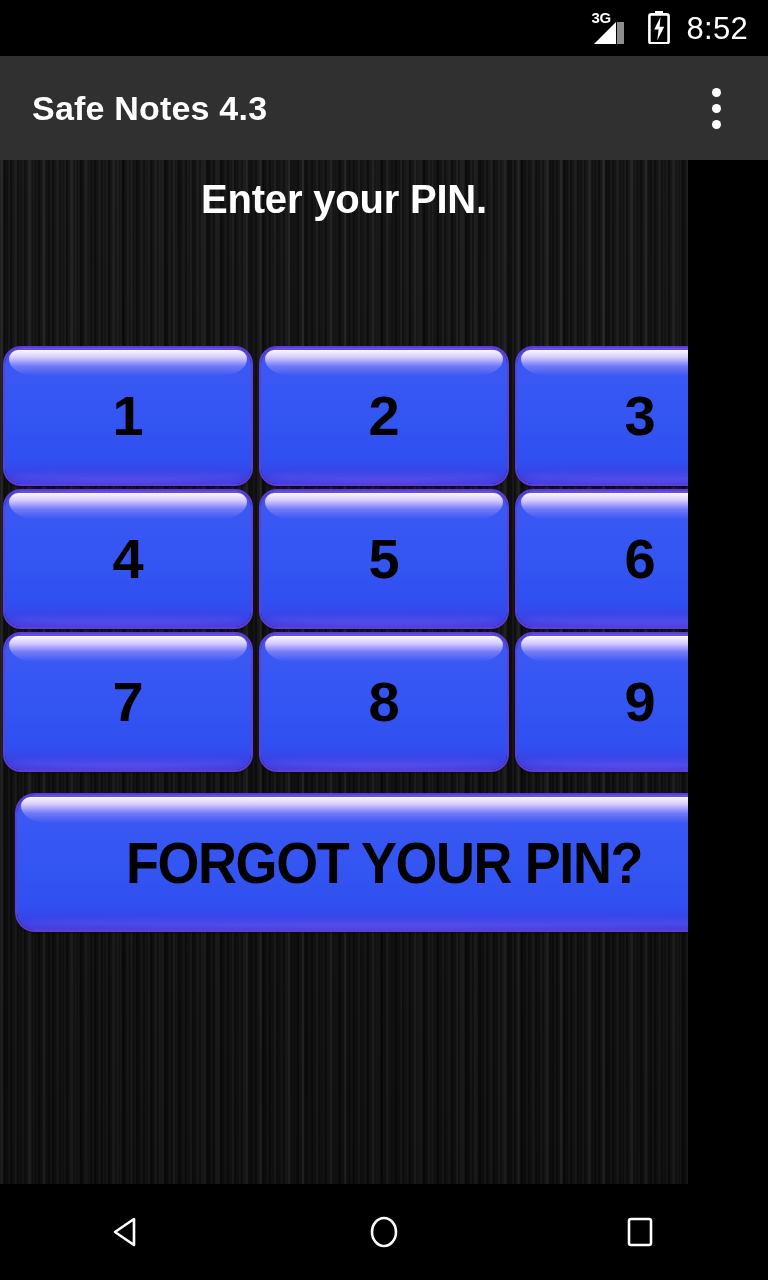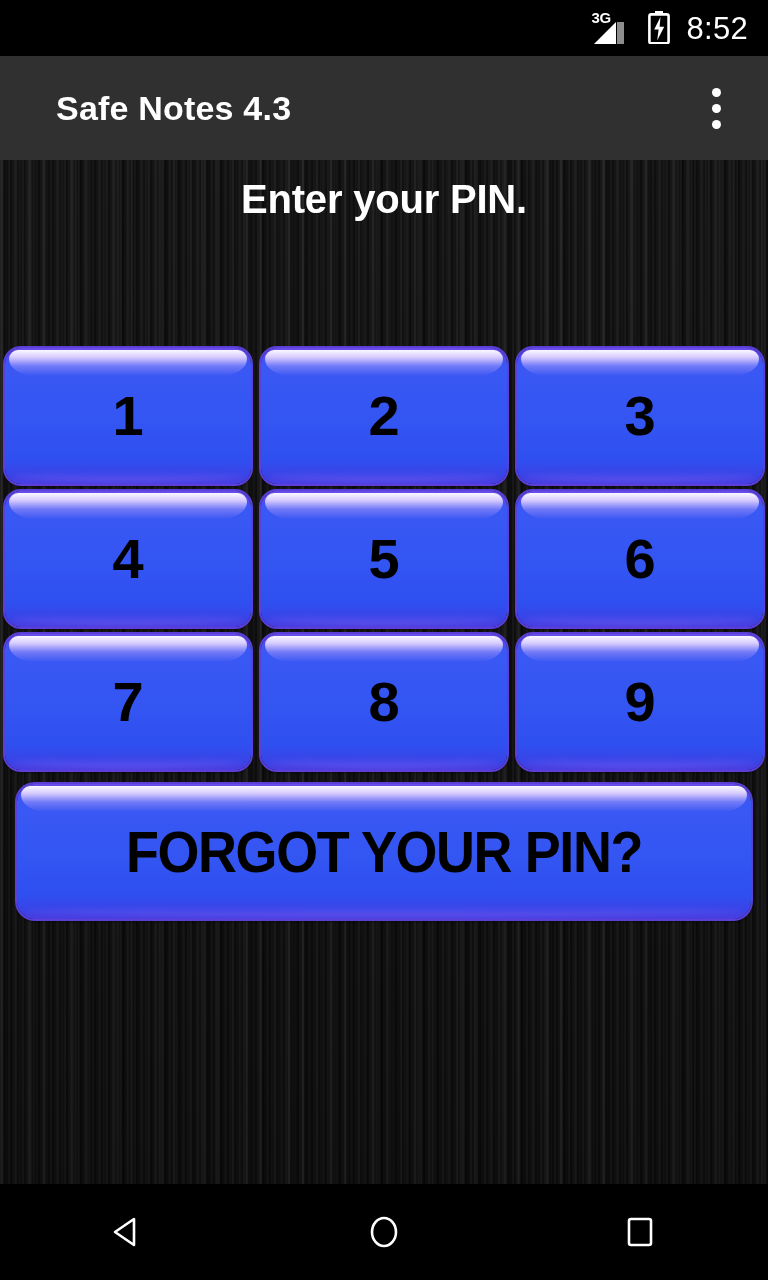--- a/index.html
+++ b/index.html
@@ -32,31 +32,31 @@
     margin-bottom:1px;letter-spacing:.3px;
   }
 
   
   .appbar{
     position:absolute;top:56px;left:0;width:768px;height:104px;
     background:#303030;display:flex;align-items:center;box-sizing:border-box;
     padding:0 24px 0 32px;
   }
   .app-title{
-    color:#fff;font-size:34px;font-weight:700;letter-spacing:.2px;flex:1;margin-left:24px;
+    color:#fff;font-size:34px;font-weight:700;letter-spacing:.2px;flex:1;
   }
   .overflow{
     width:56px;height:56px;display:flex;flex-direction:column;
     align-items:center;justify-content:center;gap:7px;cursor:pointer;
   }
   .overflow i{display:block;width:9px;height:9px;border-radius:50%;background:#fff;}
 
   
   .content{
-    position:absolute;top:160px;left:0;width:768px;height:1024px;
+    position:absolute;top:160px;left:0;width:688px;height:1024px;
     background:#a21caf;
     overflow:hidden;
   }
   
   .content:before{
     content:"";position:absolute;inset:0;
     background:
       repeating-linear-gradient(90deg,
         rgba(255,255,255,0.000) 0px, rgba(255,255,255,0.030) 1px,
         rgba(255,255,255,0.000) 3px, rgba(0,0,0,0.55) 4px,
@@ -115,21 +115,21 @@
     filter:blur(2px);pointer-events:none;
   }
   .key .lbl{
     position:relative;z-index:3;display:flex;align-items:center;
     justify-content:center;width:100%;height:100%;
     color:#000;font-size:56px;font-weight:700;line-height:1;
     letter-spacing:0px;
   }
   .key.word .lbl{font-size:50px;letter-spacing:-1px;}
 
-  .forgot-wrap{padding:0 17px;box-sizing:border-box;width:768px;margin-top:7px;}
+  .forgot-wrap{padding:0 17px;box-sizing:border-box;width:768px;margin-top:18px;}
   .key.forgot{height:135px;width:100%;border-radius:18px;}
   .key.forgot .lbl{
     font-size:58px;font-weight:700;letter-spacing:-1.5px;
     transform:scaleX(.93);
   }
 
   
   .adzone{
     position:absolute;left:0;bottom:0;width:768px;height:96px;
     background:#000;

